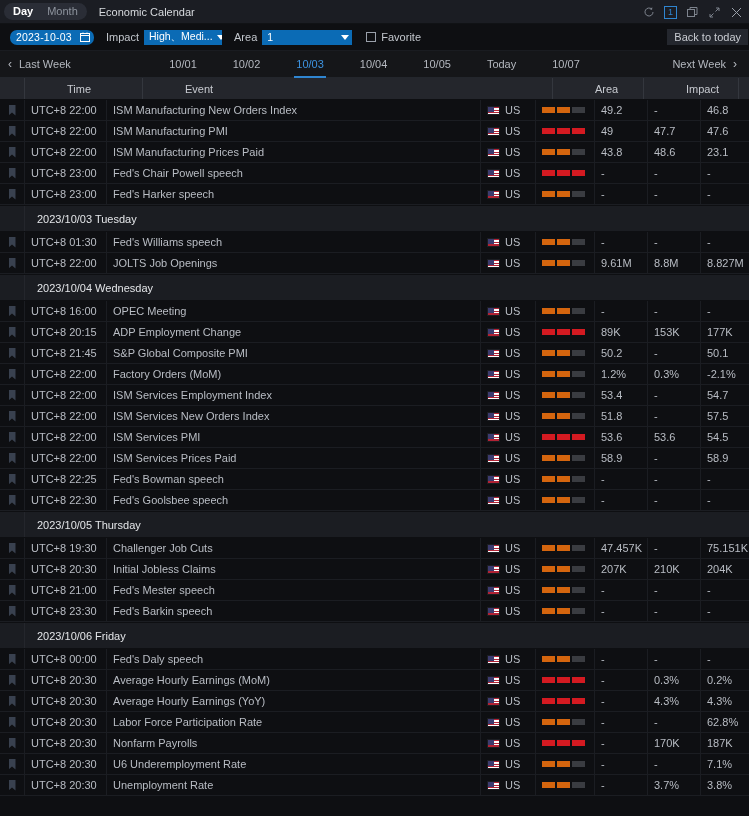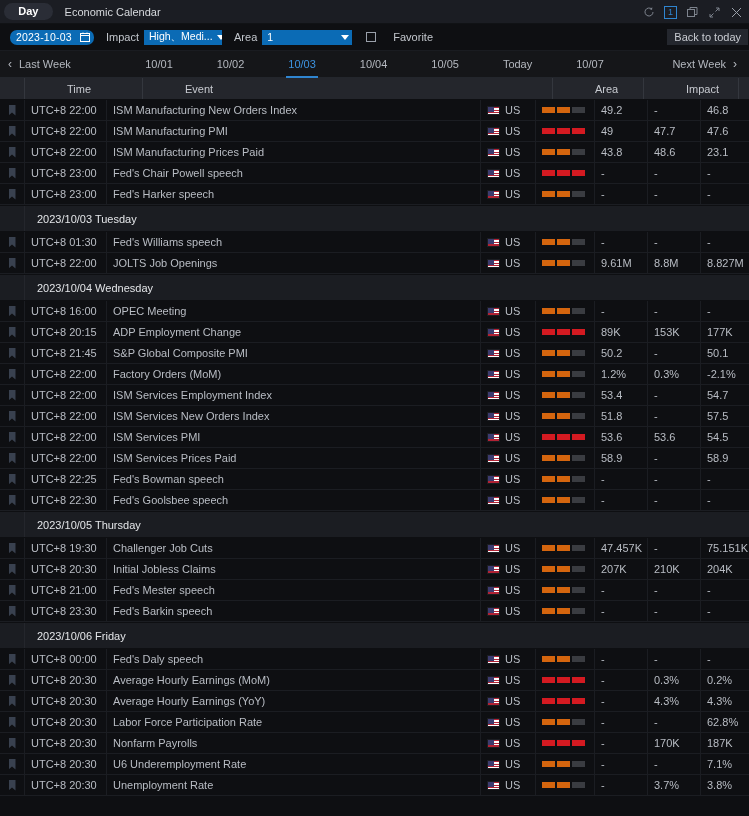--- a/index.html
+++ b/index.html
@@ -27,21 +27,20 @@
     position: relative;
   }
   .seg-toggle {
     display: flex;
     align-items: center;
     background: #2a2d36;
     border-radius: 10px;
     height: 17px;
     padding: 0 2px;
     margin-left: 2px;
-    flex-direction: column;
   }
   .seg-item {
     font-size: 11px;
     padding: 0 7px;
     line-height: 17px;
     color: #8e949e;
     border-radius: 9px;
     cursor: pointer;
     white-space: nowrap;
   }
@@ -137,21 +136,21 @@
     display: flex; align-items: center;
     margin-left: 14px;
     cursor: pointer;
   }
   .checkbox {
     width: 10px; height: 10px;
     border: 1px solid #9aa0aa;
     background: transparent;
     margin-right: 5px;
   }
-  .fav-label { color: #c3c7cd; font-size: 11px; margin-left: 12px; }
+  .fav-label { color: #c3c7cd; font-size: 11px; }
   .back-today {
     position: absolute;
     right: 1px;
     background: #24272e;
     color: #c9ccd2;
     font-size: 11px;
     padding: 2px 7px;
     cursor: pointer;
     white-space: nowrap;
   }
@@ -179,21 +178,21 @@
     color: #b4b8bf;
     font-size: 12px;
     line-height: 1;
   }
   .nav-prev .chev { margin-right: 7px; }
   .nav-next .chev { margin-left: 7px; }
   .day-tabs {
     display: flex;
     align-items: center;
     margin: 0 auto;
-    gap: 16px;
+    gap: 8px;
     height: 27px;
   }
   .day-tab {
     font-size: 11px;
     color: #b4b8bf;
     padding: 0 14px;
     line-height: 27px;
     height: 27px;
     cursor: pointer;
     position: relative;

